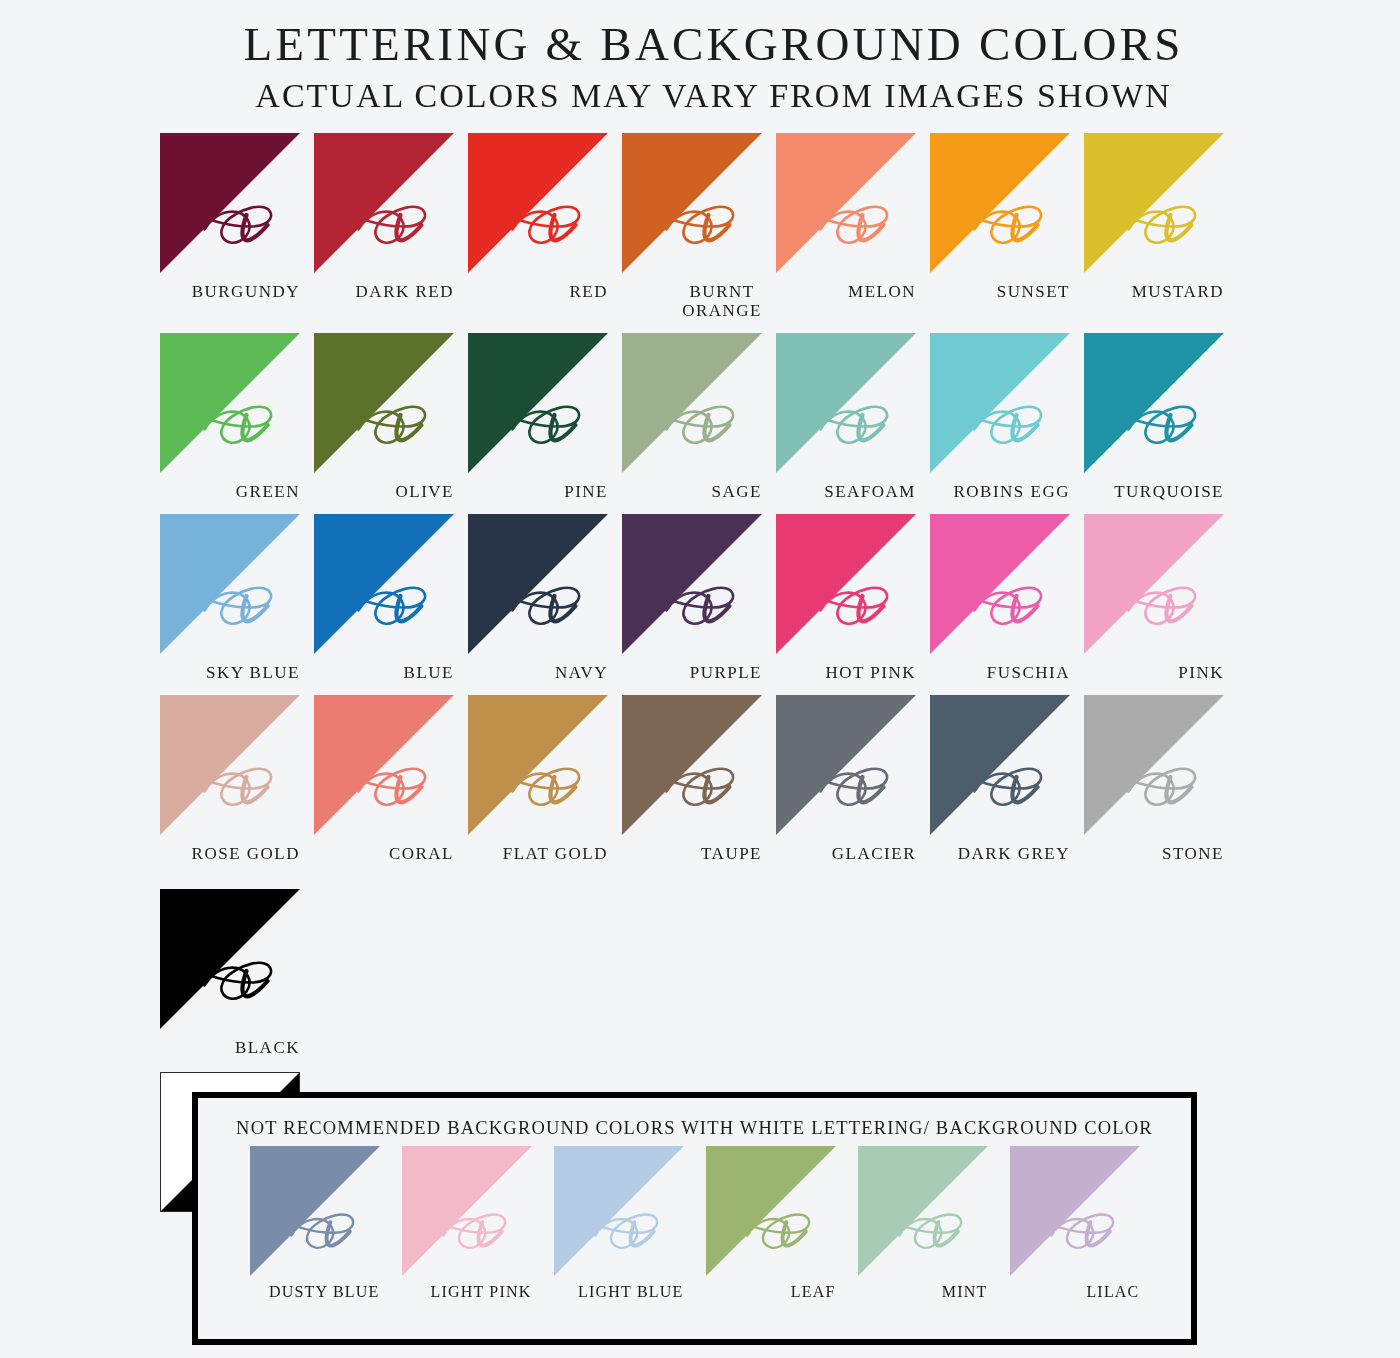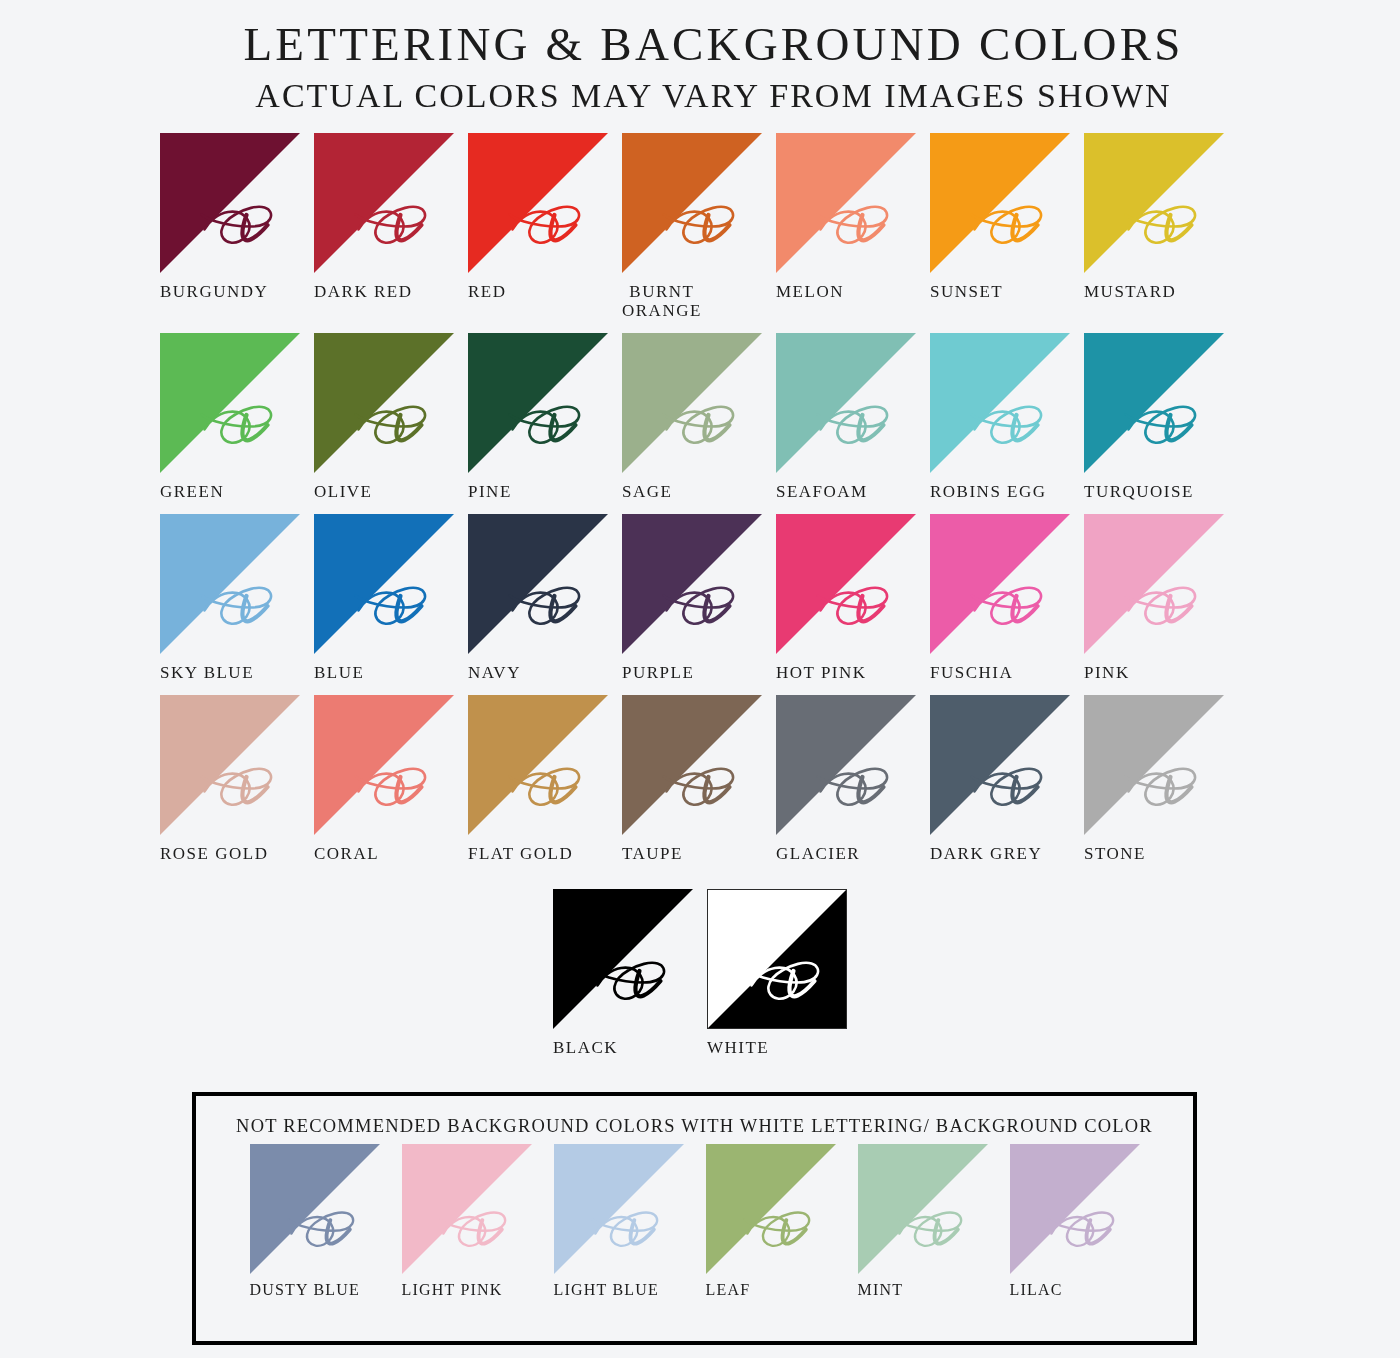--- a/index.html
+++ b/index.html
@@ -55,21 +55,21 @@
     display: flex;
     justify-content: flex-start;
     gap: 14px;
     margin-bottom: 12px;
   }
 
   .cell {
     width: 140px;
     display: flex;
     flex-direction: column;
-    align-items: flex-start;
+    align-items: flex-end;
   }
 
   .swatch {
     position: relative;
     width: 140px;
     height: 140px;
     background: #f4f5f7;
     overflow: hidden;
   }
   .swatch svg { display: block; width: 140px; height: 140px; }
@@ -87,30 +87,31 @@
     text-transform: uppercase;
     white-space: pre-line;
   }
 
   
   .bw-row {
     display: flex;
     justify-content: center;
     gap: 14px;
     margin-top: 26px;
+    flex-direction: column;
   }
 
   
   .notrec {
     position: absolute;
     left: 192px;
     top: 1092px;
     width: 1005px;
     height: 253px;
-    border: 4px solid #000000;
+    border: 6px solid #000000;
     background: #f4f5f7;
   }
   .notrec-title {
     text-align: center;
     font-family: "Liberation Serif", serif;
     font-size: 18.5px;
     letter-spacing: 1.2px;
     color: #1c1c1c;
     padding-top: 20px;
     white-space: nowrap;

